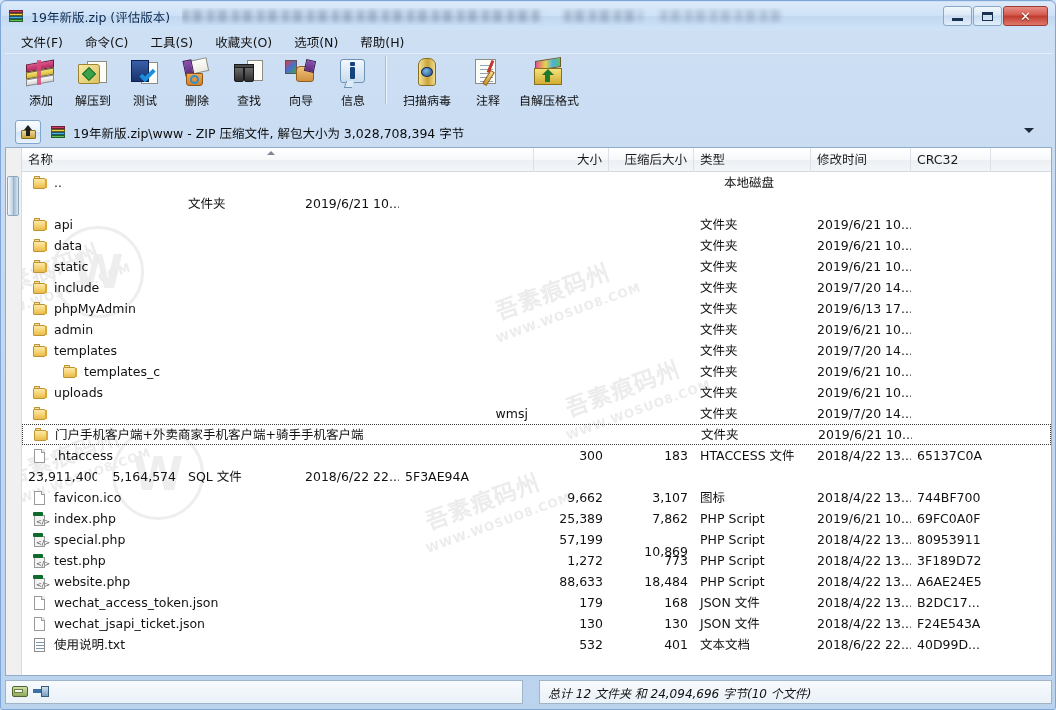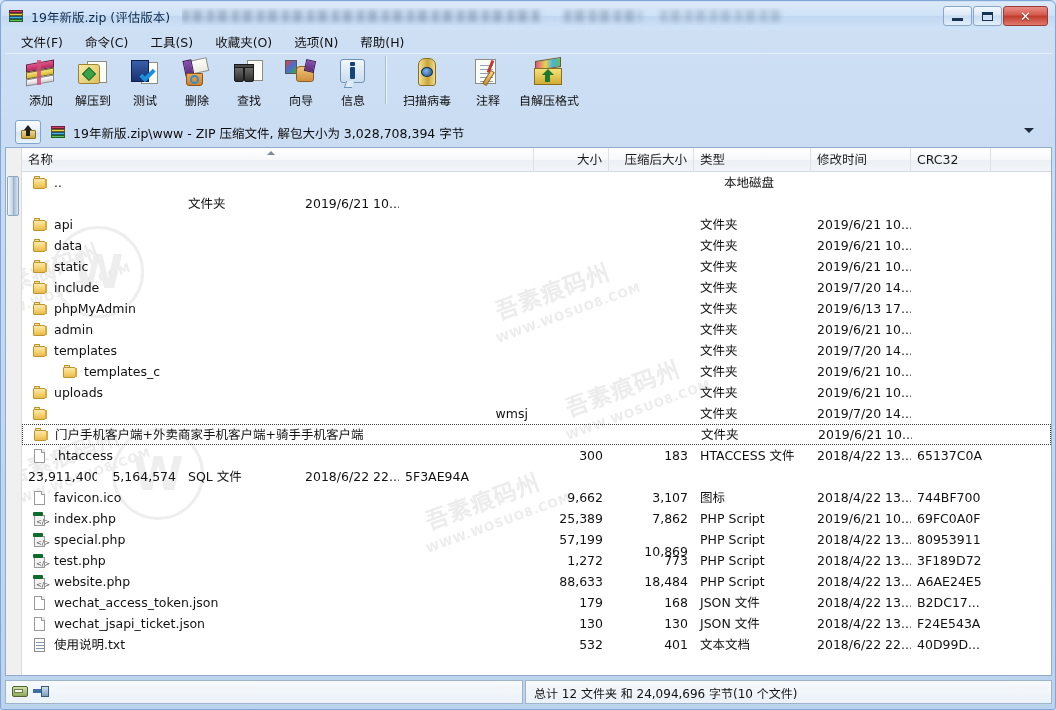--- a/index.html
+++ b/index.html
@@ -225,21 +225,21 @@
   #statusbar{
     position:absolute;left:4px;top:679px;width:1047px;height:24px;
     display:flex;align-items:stretch;
   }
   .spanel{
     border:1px solid #9fb4c9;
     background:linear-gradient(to bottom,#f7fafd,#eaf1f8);
     box-sizing:border-box;display:flex;align-items:center;
   }
   #spanel-left{width:518px;padding-left:6px;}
-  #spanel-right{flex:1;margin-left:2px;padding-left:8px;}
+  #spanel-right{flex:1;margin-left:16px;padding-left:8px;font-style:italic;}
   #status-text{font-size:12px;color:#111;white-space:nowrap;}
   .sicon{width:17px;height:14px;position:relative;margin-right:4px;}
 </style>
 </head>
 <body>
 
 <div id="window">
 
   <div id="titlebar">
     <div id="title-icon">

